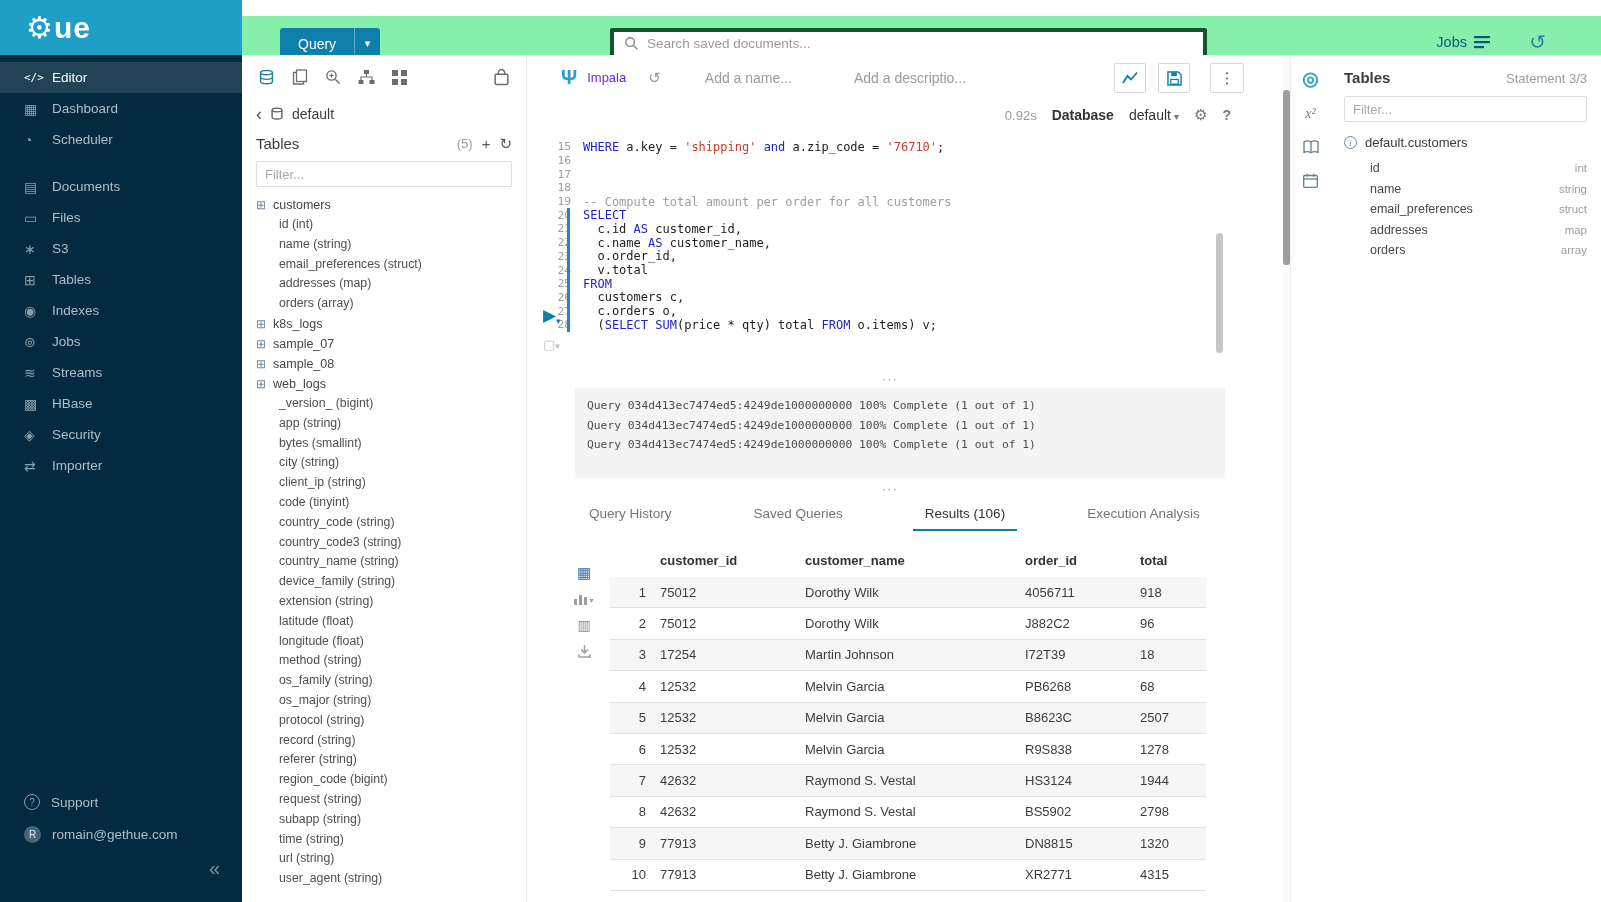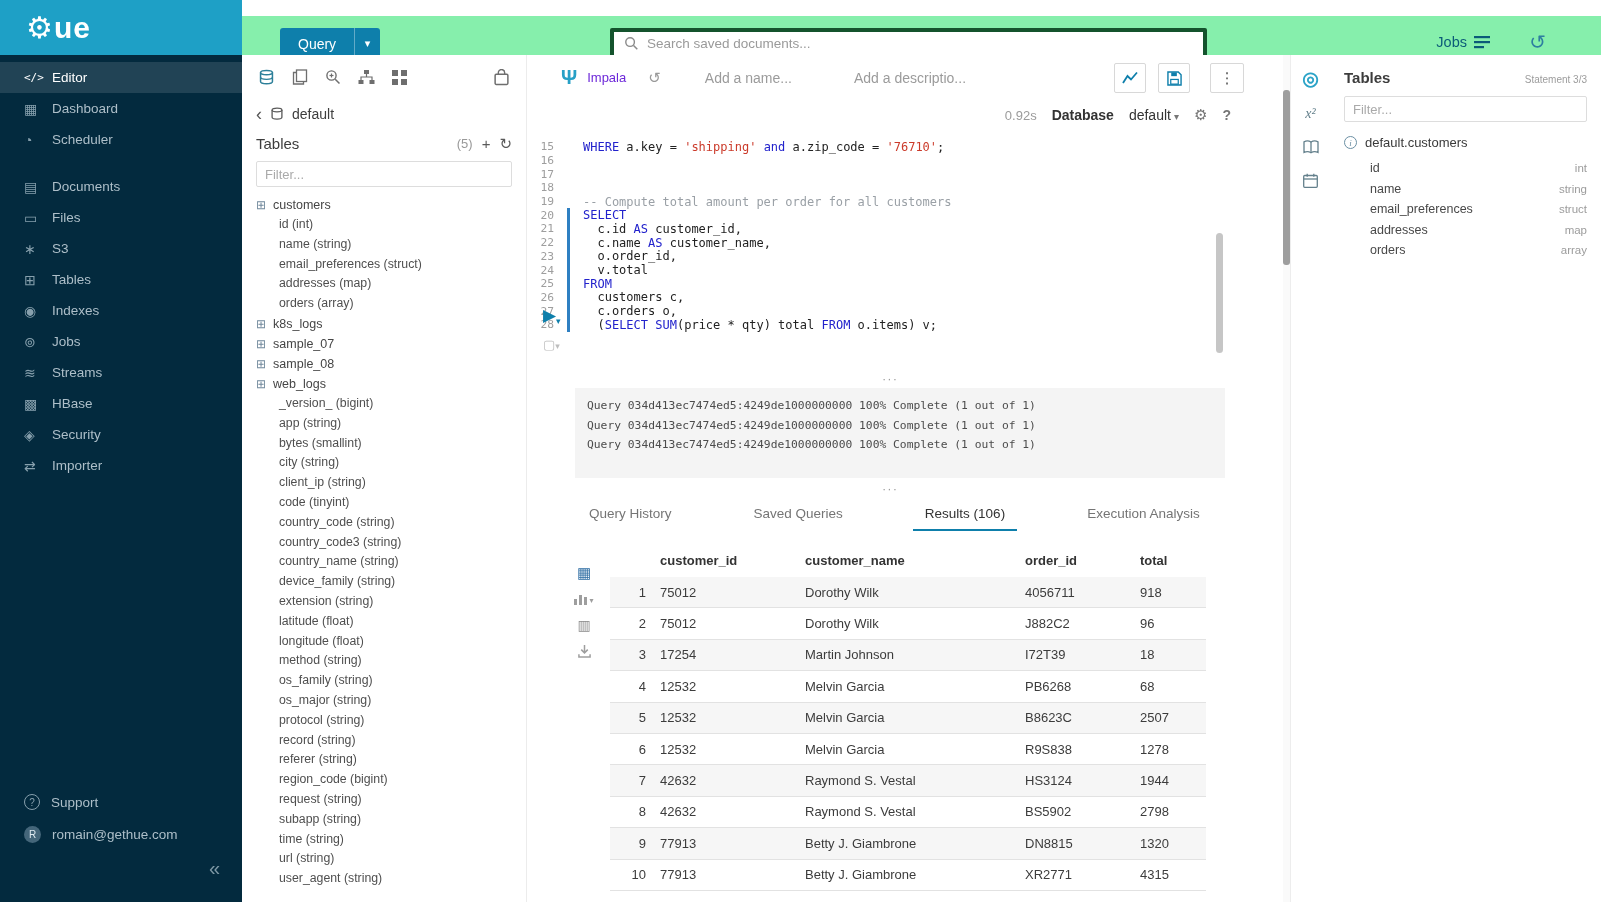--- a/index.html
+++ b/index.html
@@ -92,21 +92,21 @@
   .exec-time { font-size:13px; color:#9b9b9b; }
   .db-label { font-size:14px; color:#333; font-weight:600; }
   .db-dd { font-size:14px; color:#333; cursor:pointer; }
   .db-dd .dd-caret { color:#777; font-size:10px; margin-left:3px; }
   .sb-gear { font-size:15px; color:#757575; cursor:pointer; }
   .sb-help { font-size:14px; color:#757575; font-weight:bold; cursor:pointer; }
 
   .code { position:relative; margin-top:10px; }
   .cl { position:relative; height:13.7px; display:flex; align-items:center;
     font-family:"DejaVu Sans Mono", monospace; font-size:12px; cursor:text; }
-  .cl .ln { width:56px; flex:0 0 56px; text-align:right; padding-right:29px; color:#9e9e9e;
+  .cl .ln { width:56px; flex:0 0 56px; text-align:right; padding-right:12px; color:#9e9e9e;
     font-size:11.3px; }
   .cl .ct { white-space:pre; color:#222; }
   .cl.stmt::before { content:''; position:absolute; left:40px; top:0; bottom:0; width:3px;
     background:#2f80c2; }
   .tok-k { color:#2222cc; }
   .tok-s { color:#cb3a2a; }
   .tok-c { color:#9aa0a6; }
   .tok-t { color:#222; }
 
   .play-ctl { position:absolute; left:16px; top:250px; cursor:pointer; }
@@ -164,21 +164,21 @@
   .rstrip .tool { cursor:pointer; line-height:1; }
   .assistant-glyph { color:#2ba3c7; font-size:19px; font-weight:bold; }
   .sup-glyph { color:#64808c; font-size:14px; font-style:italic;
     font-family:"Liberation Serif", serif; }
 
   
   .rpanel { position:absolute; left:1330px; top:55px; width:271px; height:847px; background:#fff;
     padding:14px 14px 0 14px; overflow:hidden; }
   .rp-head { display:flex; align-items:baseline; }
   .rp-title { font-size:15px; font-weight:600; color:#3c3c3c; }
-  .rp-statement { margin-left:auto; font-size:10px; color:#9c9c9c; }
+  .rp-statement { margin-left:auto; font-size:13px; color:#9c9c9c; }
   .rp-filter { margin-top:10px; }
   .rp-filter input { width:100%; height:26px; border:1px solid #ddd; border-radius:2px;
     padding:0 8px; font-size:13px; color:#444; outline:none; font-family:"Liberation Sans", sans-serif; }
   .rp-filter input::placeholder { color:#aaa; }
   .rp-table { display:flex; align-items:center; gap:8px; margin-top:13px; cursor:pointer; }
   .info-i { width:13px; height:13px; border-radius:50%; border:1px solid #6b8fa3; color:#6b8fa3;
     font-size:9px; font-style:italic; display:inline-flex; align-items:center; justify-content:center;
     font-family:"Liberation Serif", serif; flex:0 0 13px; }
   .rp-tname { font-size:13px; color:#3a3a3a; }
   .rp-cols { margin-top:8px; }

